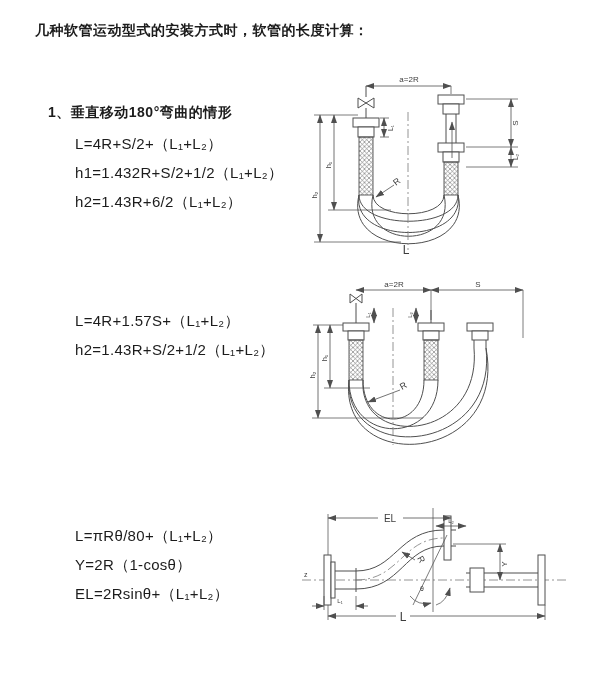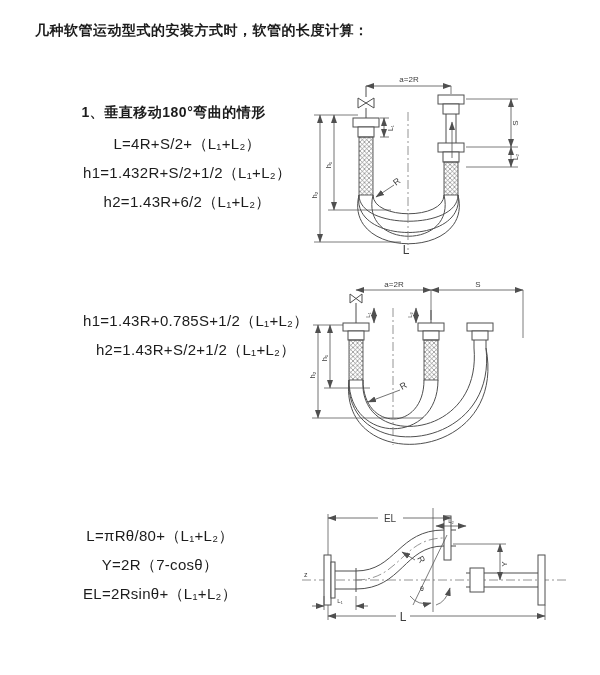--- a/index.html
+++ b/index.html
@@ -5,21 +5,21 @@
   html,body{margin:0;padding:0;background:#e8e8e8;}
   #page{
     position:relative;width:600px;height:675px;background:#ffffff;
     font-family:"Liberation Sans","DejaVu Sans",sans-serif;color:#1c1c1c;
     overflow:hidden;margin:0 auto;
   }
   .title{
     position:absolute;left:35px;top:22px;font-size:14px;font-weight:bold;
     letter-spacing:0.5px;white-space:nowrap;
   }
-  .section{position:absolute;left:56px;text-align:center;}
+  .section{position:absolute;left:48px;}
   .heading{font-size:14px;font-weight:bold;letter-spacing:0.5px;white-space:nowrap;}
   .formulas{margin:13px 0 0 27px;}
   .formula{height:29px;font-size:15px;letter-spacing:0.3px;white-space:nowrap;}
   svg{position:absolute;}
   svg text{font-family:"Liberation Sans","DejaVu Sans",sans-serif;fill:#3d3d3d;}
   .ln{stroke:#4f4f4f;stroke-width:1;fill:none;}
   .thin{stroke:#5a5a5a;stroke-width:0.8;fill:none;}
   .cl{stroke:#7a7a7a;stroke-width:0.8;fill:none;stroke-dasharray:9 3 2 3;}
   .dim{stroke:#4f4f4f;stroke-width:0.8;fill:none;}
   .braid{fill:url(#braid);stroke:#4f4f4f;stroke-width:0.9;}
@@ -107,21 +107,21 @@
     </g>
     <g>
       <line class="dim" x1="88" y1="115" x2="70" y2="127" marker-end="url(#arw)"></line>
       <text transform="translate(90,116) rotate(-38)" font-size="9">R</text>
     </g>
     <text x="100" y="184" font-size="12" text-anchor="middle">L</text>
   </svg>
 
   <div class="section" style="top:299px">
     <div class="formulas">
-      <div class="formula">h1=1.43R+0.785S+1/2（L₁+L₂）</div>
+      <div class="formula">L=4R+1.57S+（L₁+L₂）</div>
       <div class="formula">h2=1.43R+S/2+1/2（L₁+L₂）</div>
     </div>
   </div>
 
   <svg style="left:308px;top:280px" width="290" height="180" viewBox="0 0 290 180">
     <g>
       <line class="dim" x1="48" y1="10" x2="123" y2="10" marker-start="url(#arw)" marker-end="url(#arw)"></line>
       <line class="dim" x1="123" y1="10" x2="215" y2="10" marker-start="url(#arw)" marker-end="url(#arw)"></line>
       <line class="thin" x1="123" y1="10" x2="123" y2="40"></line>
       <line class="thin" x1="215" y1="10" x2="215" y2="58"></line>
@@ -173,21 +173,21 @@
     </g>
     <g>
       <line class="dim" x1="92" y1="110" x2="60" y2="122" marker-end="url(#arw)"></line>
       <text transform="translate(94,110) rotate(-30)" font-size="9">R</text>
     </g>
   </svg>
 
   <div class="section" style="top:514px">
     <div class="formulas">
       <div class="formula">L=πRθ/80+（L₁+L₂）</div>
-      <div class="formula">Y=2R（7-cosθ）</div>
+      <div class="formula">Y=2R（1-cosθ）</div>
       <div class="formula">EL=2Rsinθ+（L₁+L₂）</div>
     </div>
   </div>
 
   <svg style="left:298px;top:500px" width="300" height="145" viewBox="0 0 300 145">
     <line class="cl" x1="4" y1="80" x2="270" y2="80"></line>
     <text x="6" y="77" font-size="7">z</text>
     <g>
       <rect class="fit" x="26" y="55" width="7" height="50"></rect>
       <rect class="fit" x="33" y="62" width="4" height="36"></rect>

